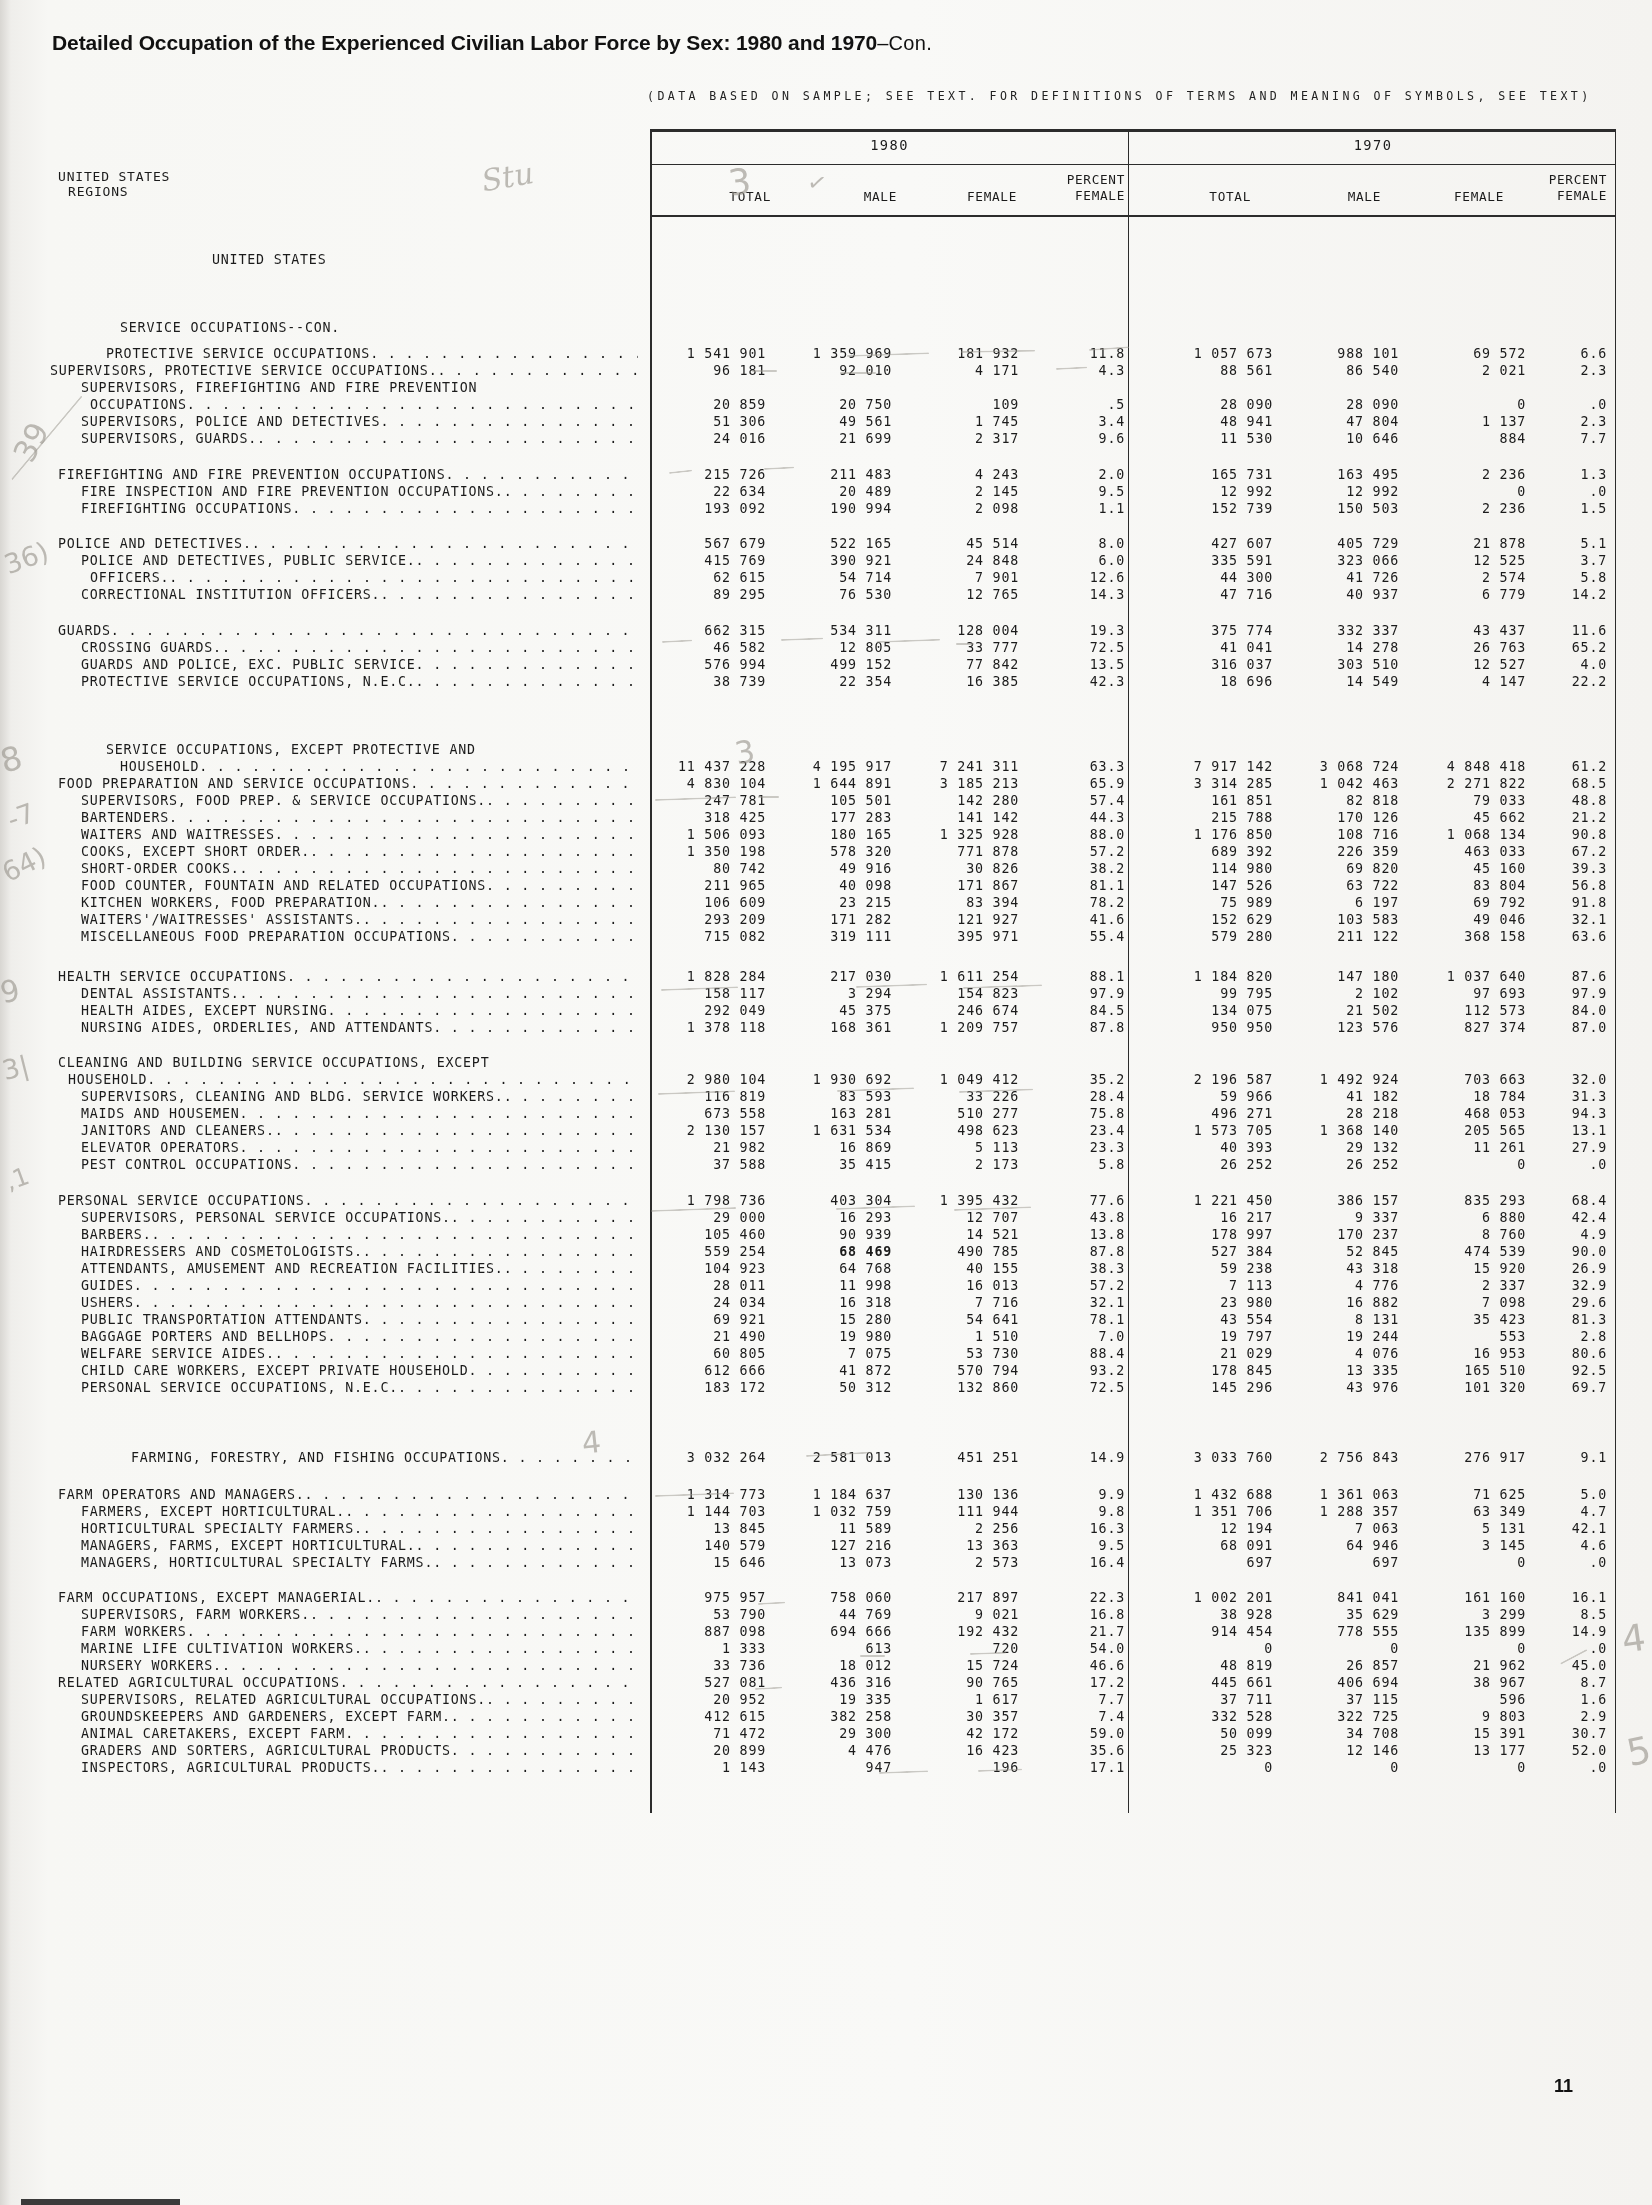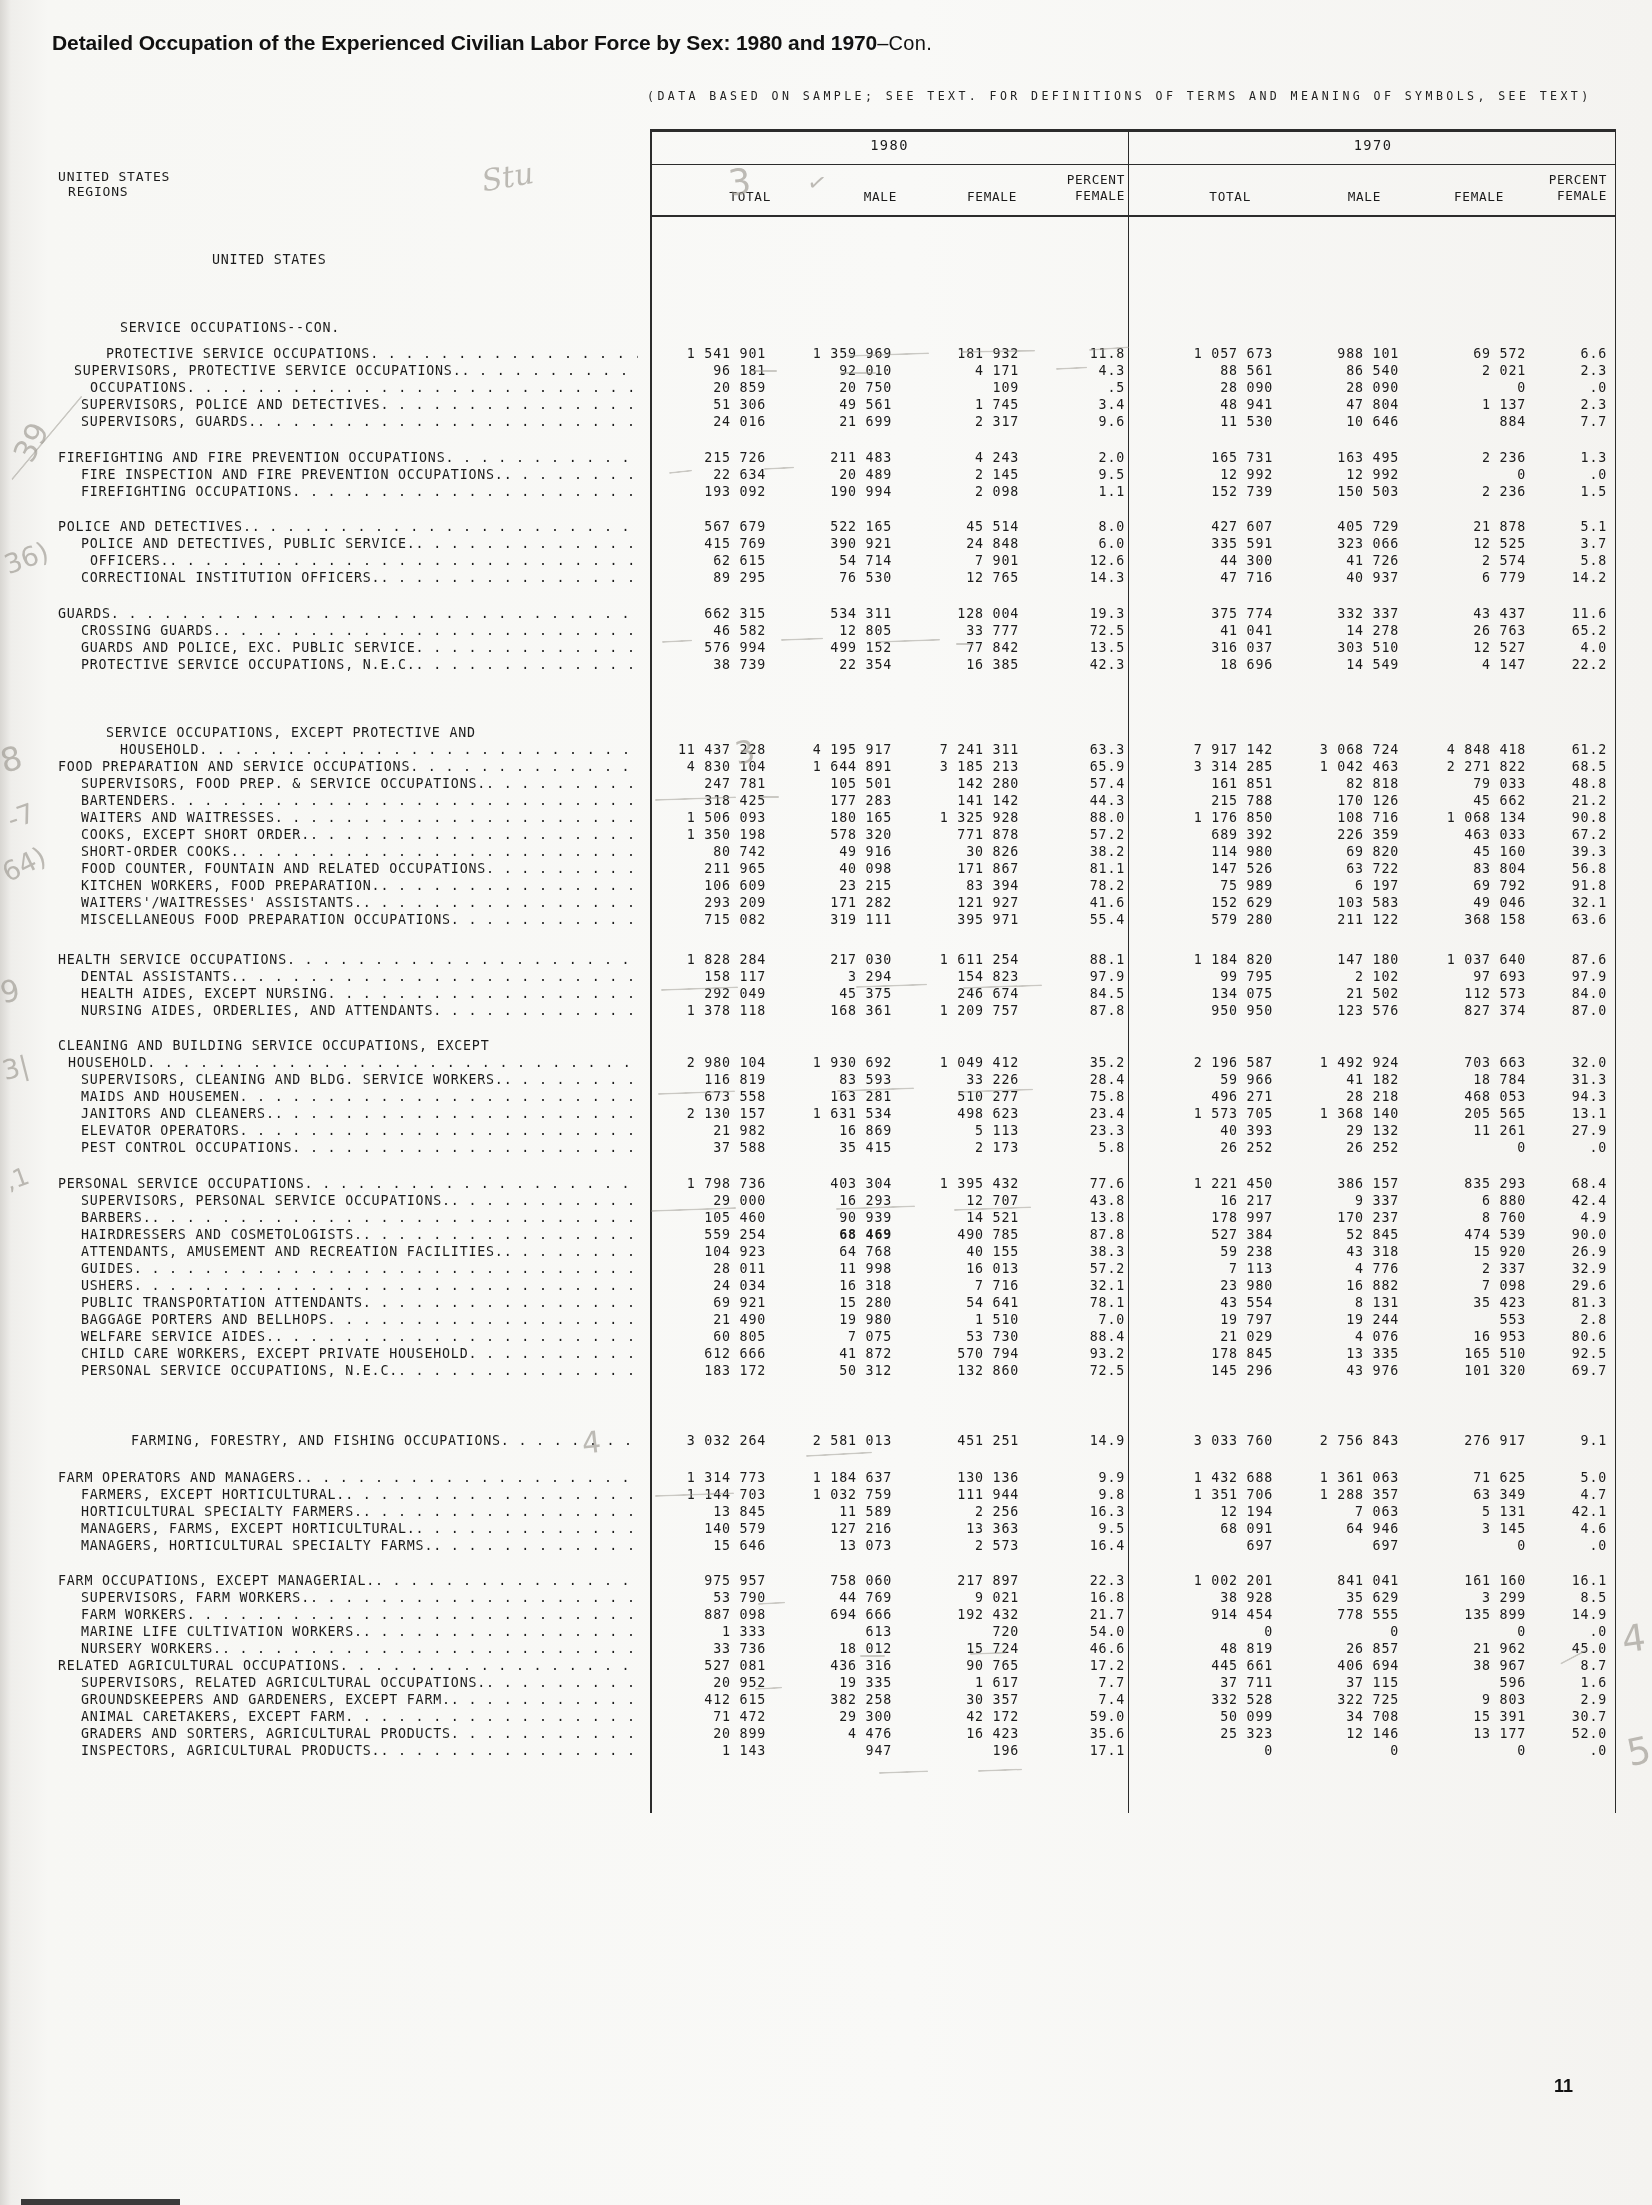--- a/index.html
+++ b/index.html
@@ -80,32 +80,37 @@
       <span class="cell" style="right: 886px;">1 541 901</span>
       <span class="cell" style="right: 760px;">1 359 969</span>
       <span class="cell" style="right: 633px;">181 932</span>
       <span class="cell" style="right: 527px;">11.8</span>
       <span class="cell" style="right: 379px;">1 057 673</span>
       <span class="cell" style="right: 253px;">988 101</span>
       <span class="cell" style="right: 126px;">69 572</span>
       <span class="cell" style="right: 45px;">6.6</span>
     </div>
     <div class="trow">
-      <div class="lblwrap" style="left: 74px; justify-content: space-between;">
+      <div class="lblwrap" style="left: 50px; justify-content: space-between;">
         <span>SUPERVISORS, PROTECTIVE SERVICE OCCUPATIONS.</span>
         <span class="leader"> . . . . . . . . . . . . . . . . . . . . . . . . . . . . . . . . . . . . . . . . . . . . . . . . . . . . . . . . . . . .</span>
       </div>
       <span class="cell" style="right: 886px;">96 181</span>
       <span class="cell" style="right: 760px;">92 010</span>
       <span class="cell" style="right: 633px;">4 171</span>
       <span class="cell" style="right: 527px;">4.3</span>
       <span class="cell" style="right: 379px;">88 561</span>
       <span class="cell" style="right: 253px;">86 540</span>
       <span class="cell" style="right: 126px;">2 021</span>
       <span class="cell" style="right: 45px;">2.3</span>
+    </div>
+    <div class="trow">
+      <div class="lblwrap" style="left: 81px;">
+        <span>SUPERVISORS, FIREFIGHTING AND FIRE PREVENTION</span>
+      </div>
     </div>
     <div class="trow">
       <div class="lblwrap" style="left: 90px;">
         <span>OCCUPATIONS</span>
         <span class="leader"> . . . . . . . . . . . . . . . . . . . . . . . . . . . . . . . . . . . . . . . . . . . . . . . . . . . . . . . . . . . .</span>
       </div>
       <span class="cell" style="right: 886px;">20 859</span>
       <span class="cell" style="right: 760px;">20 750</span>
       <span class="cell" style="right: 633px;">109</span>
       <span class="cell" style="right: 527px;">.5</span>

